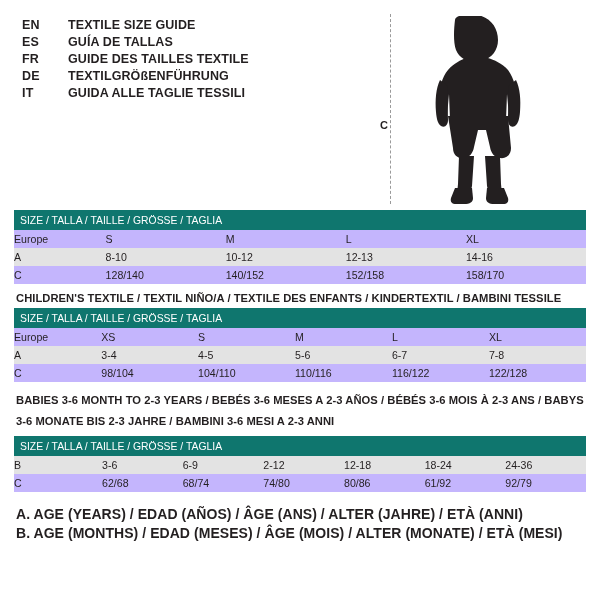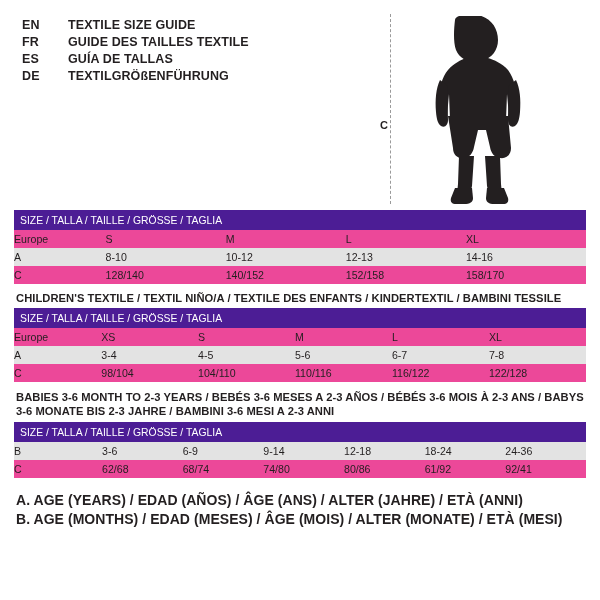--- a/index.html
+++ b/index.html
@@ -94,44 +94,44 @@
   .section {
     margin-top: 6px;
   }
   .section-title {
     font-size: 11.2px;
     font-weight: bold;
     padding: 2px 0 4px 2px;
     letter-spacing: 0.05px;
   }
   .section-title.two-line {
-    line-height: 14px;
+    line-height: 21px;
   }
   table.size-table {
     width: 100%;
     border-collapse: collapse;
     font-size: 10.6px;
   }
   table.size-table td {
     padding: 3px 0 3px 0;
     vertical-align: middle;
   }
   tr.head-row td {
-    background: #4c1d95;
+    background: #0f766e;
     color: #ffffff;
     font-weight: normal;
     font-size: 10.4px;
     padding-left: 6px;
     height: 14px;
   }
   tr.shaded td {
     background: #e3e3e3;
   }
   tr.plain td {
-    background: #ec4899;
+    background: #c4b5fd;
   }
   td.label-col {
     width: 90px;
     padding-left: 6px;
   }
   td.val {
     text-align: left;
   }
 
   
@@ -159,30 +159,34 @@
 <div class="page">
 
   <div class="header">
 
     <div class="lang-block">
       <div class="lang-row">
         <span class="lang-code">EN</span>
         <span class="lang-title">TEXTILE SIZE GUIDE</span>
       </div>
       <div class="lang-row">
+        <span class="lang-code">ES</span>
+        <span class="lang-title">GUÍA DE TALLAS</span>
+      </div>
+      <div class="lang-row">
         <span class="lang-code">FR</span>
         <span class="lang-title">GUIDE DES TAILLES TEXTILE</span>
       </div>
       <div class="lang-row">
-        <span class="lang-code">ES</span>
-        <span class="lang-title">GUÍA DE TALLAS</span>
-      </div>
-      <div class="lang-row">
         <span class="lang-code">DE</span>
         <span class="lang-title">TEXTILGRÖßENFÜHRUNG</span>
+      </div>
+      <div class="lang-row">
+        <span class="lang-code">IT</span>
+        <span class="lang-title">GUIDA ALLE TAGLIE TESSILI</span>
       </div>
     </div>
 
     <div class="figure-area">
       <div class="figure-wrap">
         <div class="dashed-line"></div>
         <div class="c-label">C</div>
         <svg class="baby-svg" width="130" height="190" viewBox="0 0 130 190" xmlns="http://www.w3.org/2000/svg">
           <g fill="#231f20">
 
@@ -279,33 +283,33 @@
     <div class="section-title two-line">BABIES 3-6 MONTH TO 2-3 YEARS / BEBÉS 3-6 MESES A 2-3 AÑOS / BÉBÉS 3-6 MOIS À 2-3 ANS / BABYS 3-6 MONATE BIS 2-3 JAHRE / BAMBINI 3-6 MESI A 2-3 ANNI</div>
     <table class="size-table t-babies">
       <tbody>
           <tr class="head-row">
         <td colspan="7">SIZE / TALLA / TAILLE / GRÖSSE / TAGLIA</td>
       </tr>
       <tr class="shaded">
         <td class="label-col">B</td>
         <td class="val">3-6</td>
         <td class="val">6-9</td>
-        <td class="val">9-14</td>
+        <td class="val">2-12</td>
         <td class="val">12-18</td>
         <td class="val">18-24</td>
         <td class="val">24-36</td>
       </tr>
       <tr class="plain">
         <td class="label-col">C</td>
         <td class="val">62/68</td>
         <td class="val">68/74</td>
         <td class="val">74/80</td>
         <td class="val">80/86</td>
         <td class="val">61/92</td>
-        <td class="val">92/41</td>
+        <td class="val">92/79</td>
       </tr>
     </tbody>
       </table>
   </div>
 
   <div class="legend">
     <div>A. AGE (YEARS) / EDAD (AÑOS) / ÂGE (ANS) / ALTER (JAHRE) / ETÀ (ANNI)</div>
     <div>B. AGE (MONTHS) / EDAD (MESES) / ÂGE (MOIS) / ALTER (MONATE) / ETÀ (MESI)</div>
   </div>
 

